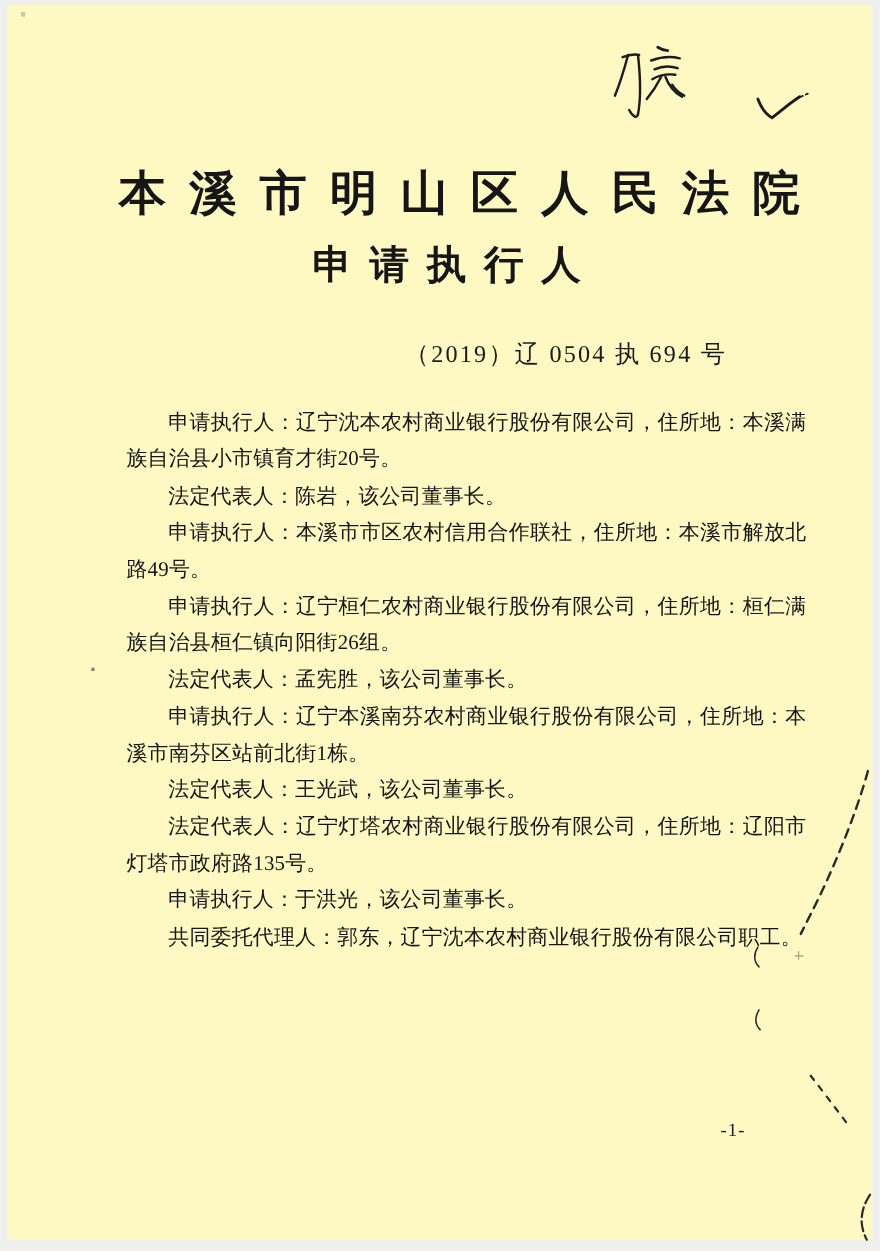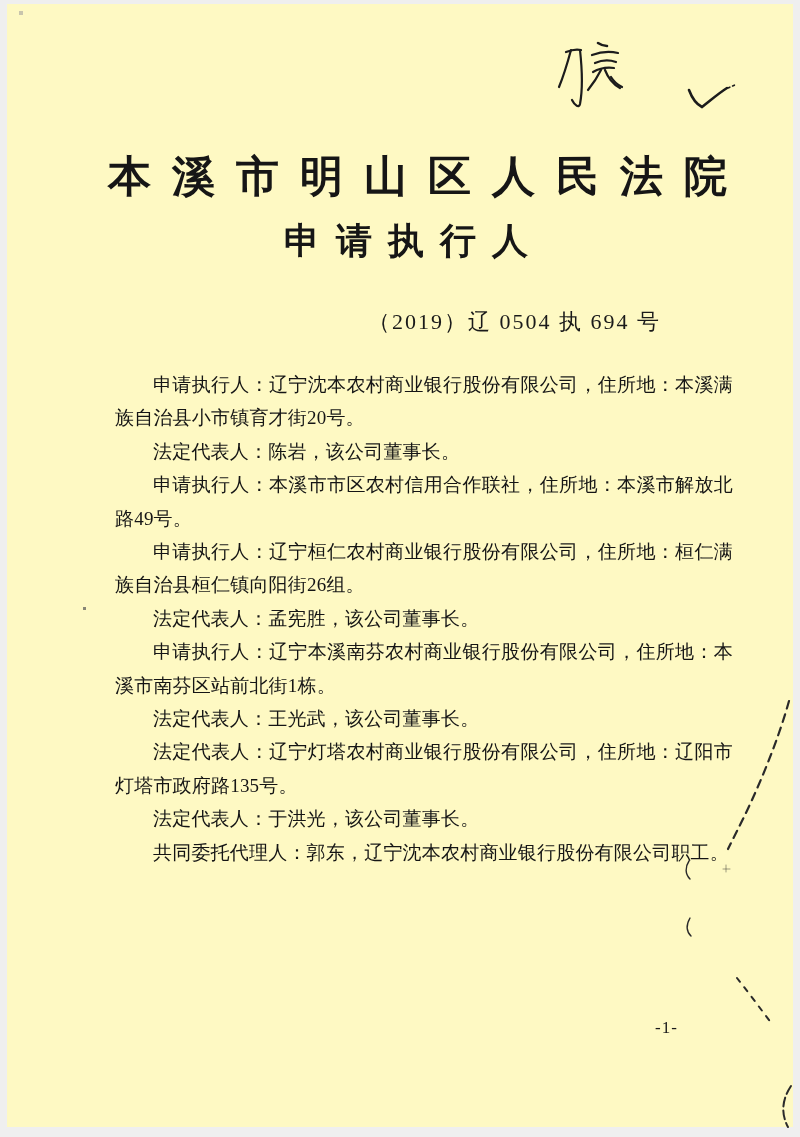--- a/index.html
+++ b/index.html
@@ -53,21 +53,21 @@
 
   <div class="body-text">
     <p>申请执行人：辽宁沈本农村商业银行股份有限公司，住所地：本溪满族自治县小市镇育才街20号。</p>
     <p>法定代表人：陈岩，该公司董事长。</p>
     <p>申请执行人：本溪市市区农村信用合作联社，住所地：本溪市解放北路49号。</p>
     <p>申请执行人：辽宁桓仁农村商业银行股份有限公司，住所地：桓仁满族自治县桓仁镇向阳街26组。</p>
     <p>法定代表人：孟宪胜，该公司董事长。</p>
     <p>申请执行人：辽宁本溪南芬农村商业银行股份有限公司，住所地：本溪市南芬区站前北街1栋。</p>
     <p>法定代表人：王光武，该公司董事长。</p>
     <p>法定代表人：辽宁灯塔农村商业银行股份有限公司，住所地：辽阳市灯塔市政府路135号。</p>
-    <p>法定代表人：于洪光，该公司董事长。</p>
+    <p>申请执行人：于洪光，该公司董事长。</p>
     <p>共同委托代理人：郭东，辽宁沈本农村商业银行股份有限公司职工。</p>
   </div>
 
   <div class="page-number">-1-</div>
 </div>
 
 <svg class="marks" viewBox="0 0 800 1137" xmlns="http://www.w3.org/2000/svg">
 
   <g stroke="#1c1c1c" fill="none" stroke-linecap="round" stroke-width="2.2">
     <path d="M571,50 C568,61 564,75 559,87"></path>

